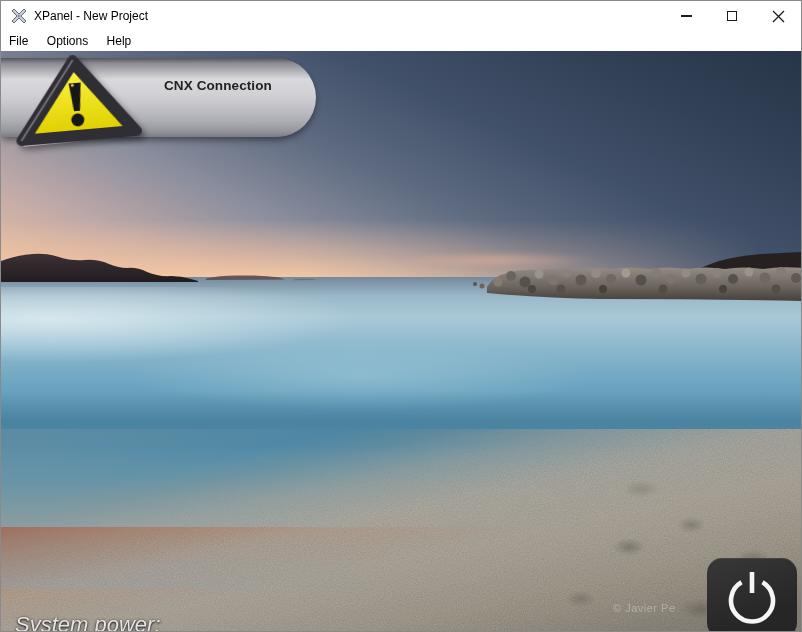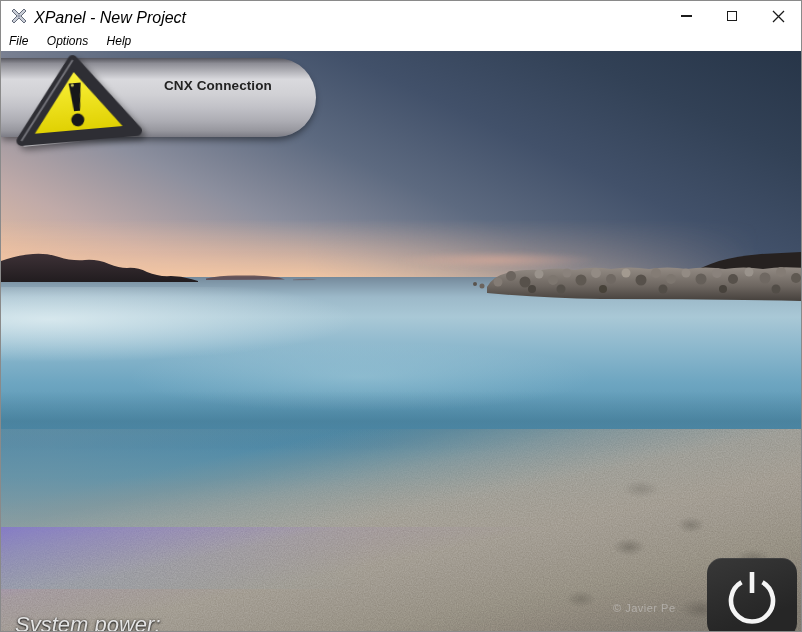--- a/index.html
+++ b/index.html
@@ -5,30 +5,30 @@
   * { margin:0; padding:0; box-sizing:border-box; }
   html,body { background:#d8d8d8; }
   .win {
     position:relative; width:802px; height:632px;
     border:1px solid #8a8a8a; background:#ffffff; overflow:hidden;
     font-family:"Liberation Sans", sans-serif;
   }
   
   .titlebar { position:absolute; left:0; top:0; width:100%; height:30px; background:#ffffff; }
   .appicon { position:absolute; left:10px; top:7px; width:16px; height:16px; }
-  .wtitle { position:absolute; left:33px; top:8px; font-size:16px; color:#000; white-space:nowrap;font-style:italic; }
+  .wtitle { position:absolute; left:33px; top:8px; font-size:12px; color:#000; white-space:nowrap; }
   .controls { position:absolute; right:0; top:0; height:30px; display:flex; }
   .ctrl { width:46px; height:30px; display:flex; align-items:center; justify-content:center; cursor:default; }
   .glyph-min { width:11px; height:1.4px; background:#1b1b1b; display:block; }
   .glyph-max { width:10px; height:10px; border:1.4px solid #1b1b1b; display:block; }
   
-  .menubar { position:absolute; left:0; top:30px; width:100%; height:20px; background:#ffffff; padding-left:8px;font-style:italic; }
+  .menubar { position:absolute; left:0; top:30px; width:100%; height:20px; background:#ffffff; padding-left:8px; }
   .menu-item { display:inline-block; font-size:12px; color:#000; margin-right:14px; line-height:20px; }
   
-  .scene { position:absolute; left:0; top:50px; width:800px; height:580px; overflow:hidden; background:#8b5cf6; }
+  .scene { position:absolute; left:0; top:50px; width:800px; height:580px; overflow:hidden; background:#c2410c; }
   .sky { position:absolute; left:0; top:0; width:100%; height:236px; z-index:1;
     background:linear-gradient(205deg,
       #273548 0%, #324156 18%, #42516a 36%, #5d6a80 52%,
       #8c8f9e 68%, #c0aaa8 83%, #eec3a0 100%);
   }
   .horizon-glow { position:absolute; left:0; top:168px; width:100%; height:66px; z-index:2;
     background:linear-gradient(to top, rgba(247,201,163,0.95) 10%, rgba(245,195,160,0.55) 48%, rgba(245,195,160,0) 100%);
     -webkit-mask-image:linear-gradient(to right,#000 38%, rgba(0,0,0,0.55) 62%, transparent 95%);
     mask-image:linear-gradient(to right,#000 38%, rgba(0,0,0,0.55) 62%, transparent 95%);
   }

